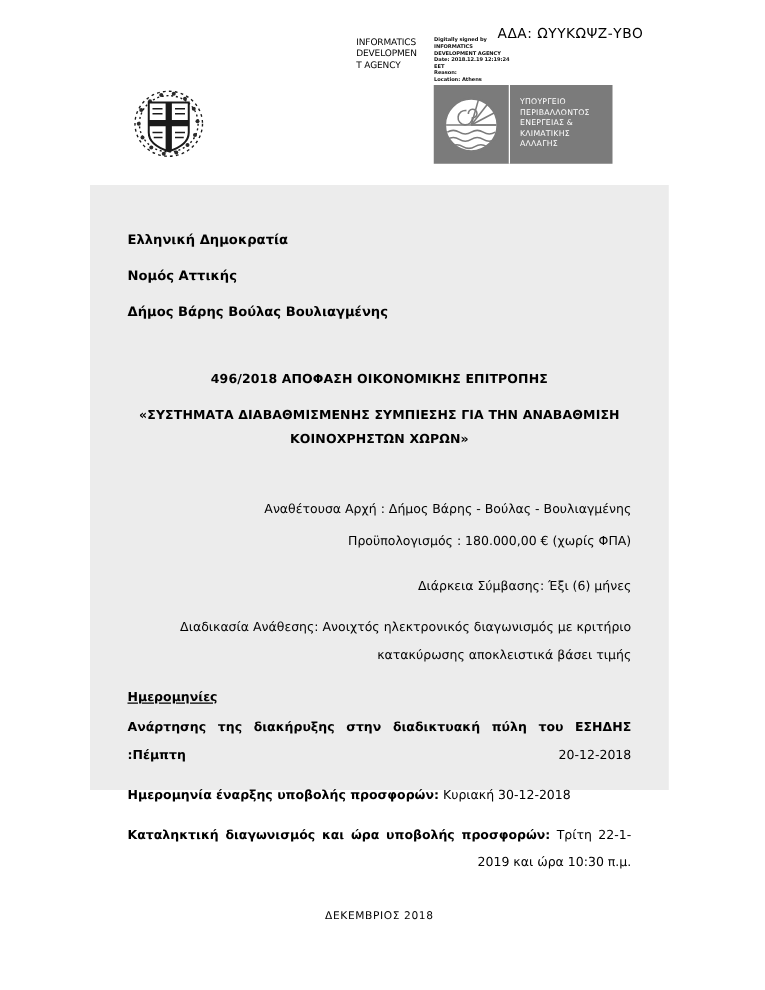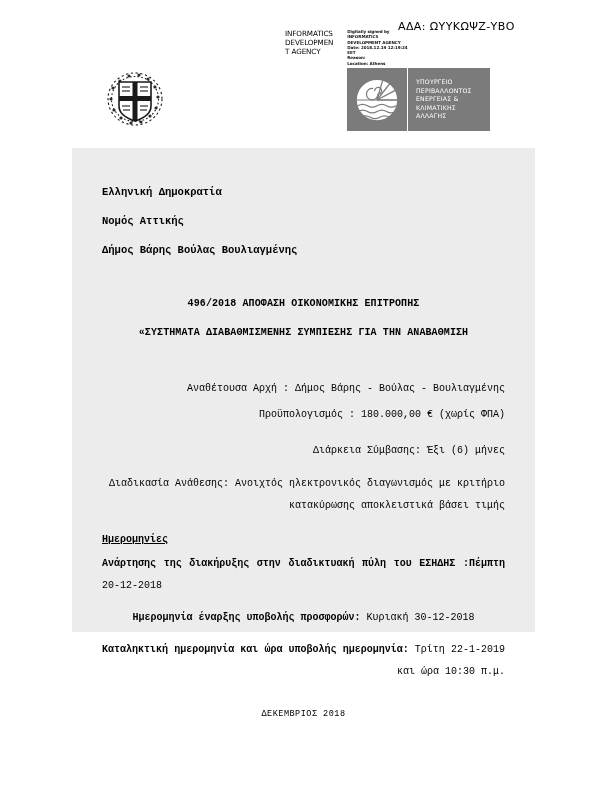--- a/index.html
+++ b/index.html
@@ -104,21 +104,20 @@
   .minlogo-text div { white-space: nowrap; }
 
   
   .panel {
     position: absolute;
     left: 72px;
     top: 148px;
     width: 463px;
     height: 484px;
     background: #ececec;
-    font-family: Liberation Mono, monospace;
   }
   .panel-inner {
     padding: 38px 30px 0 30px;
   }
 
   .org-line {
     font-size: 10.5px;
     font-weight: bold;
     margin-bottom: 17px;
     white-space: nowrap;
@@ -176,21 +175,21 @@
     margin-top: 8px;
     font-size: 10px;
     line-height: 22px;
     text-align: justify;
     text-align-last: justify;
   }
   .date-right {
     margin-top: 10px;
     font-size: 10px;
     line-height: 22px;
-    text-align: center;
+    text-align: left;
   }
   .date-right2 {
     margin-top: 10px;
     font-size: 10px;
     line-height: 22px;
     text-align: justify;
     text-align-last: right;
   }
 
   .footer-date {
@@ -309,20 +308,21 @@
     <div>
       <div class="org-line">Ελληνική Δημοκρατία</div>
       <div class="org-line">Νομός Αττικής</div>
       <div class="org-line">Δήμος Βάρης Βούλας Βουλιαγμένης</div>
     </div>
 
     <div class="title-block">
       <div class="title-main">496/2018 ΑΠΟΦΑΣΗ ΟΙΚΟΝΟΜΙΚΗΣ ΕΠΙΤΡΟΠΗΣ</div>
       <div class="title-sub">
         <div>«ΣΥΣΤΗΜΑΤΑ ΔΙΑΒΑΘΜΙΣΜΕΝΗΣ ΣΥΜΠΙΕΣΗΣ ΓΙΑ ΤΗΝ ΑΝΑΒΑΘΜΙΣΗ</div>
+        <div>ΚΟΙΝΟΧΡΗΣΤΩΝ ΧΩΡΩΝ»</div>
       </div>
     </div>
 
     <div class="meta">
       <div class="meta-row">Αναθέτουσα Αρχή : Δήμος Βάρης  -  Βούλας - Βουλιαγμένης</div>
       <div class="meta-row">Προϋπολογισμός : 180.000,00 € (χωρίς ΦΠΑ)</div>
     </div>
 
     <div class="duration">Διάρκεια Σύμβασης: Έξι  (6)  μήνες</div>
 
@@ -330,18 +330,18 @@
       <div>Διαδικασία Ανάθεσης: Ανοιχτός ηλεκτρονικός διαγωνισμός με κριτήριο</div>
       <div>κατακύρωσης αποκλειστικά βάσει τιμής</div>
     </div>
 
     <div class="dates-heading">Ημερομηνίες</div>
 
     <div class="date-justify"><b class="bold">Ανάρτησης της διακήρυξης στην διαδικτυακή πύλη του ΕΣΗΔΗΣ :</b><b class="bold">Πέμπτη</b> <span class="reg">20-12-2018</span></div>
 
     <div class="date-right"><b class="bold">Ημερομηνία έναρξης υποβολής προσφορών:</b> <span class="reg">Κυριακή 30-12-2018</span></div>
 
-    <div class="date-right2"><b class="bold">Καταληκτική ημερομηνία και ώρα υποβολής ημερομηνία:</b> <span class="reg">Τρίτη 22-1-2019 και ώρα</span> <span class="reg">10:30 π.μ.</span></div>
+    <div class="date-right2"><b class="bold">Καταληκτική διαγωνισμός και ώρα υποβολής προσφορών:</b> <span class="reg">Τρίτη 22-1-2019 και ώρα</span> <span class="reg">10:30 π.μ.</span></div>
 
     <div class="footer-date">ΔΕΚΕΜΒΡΙΟΣ  2018</div>
 
   </div>
 </div>
 
 </body></html>

